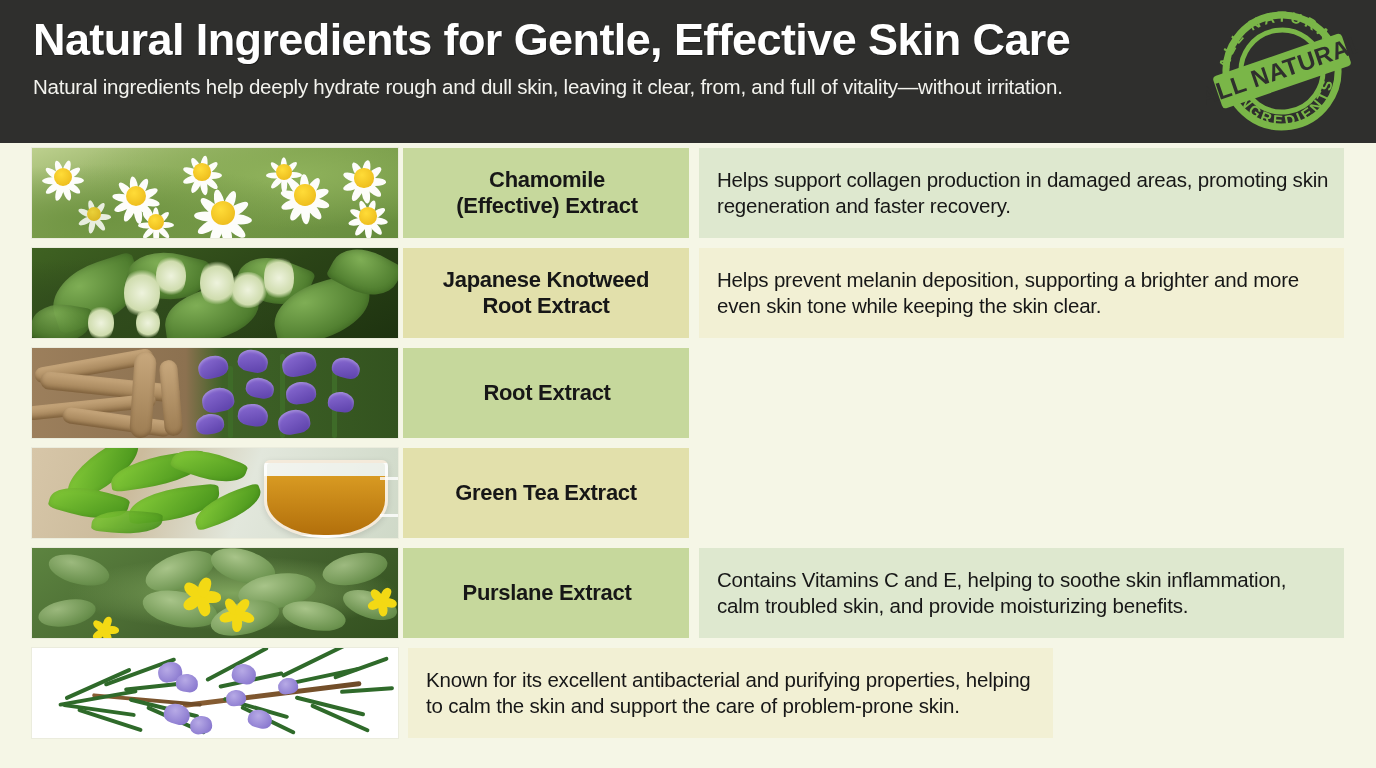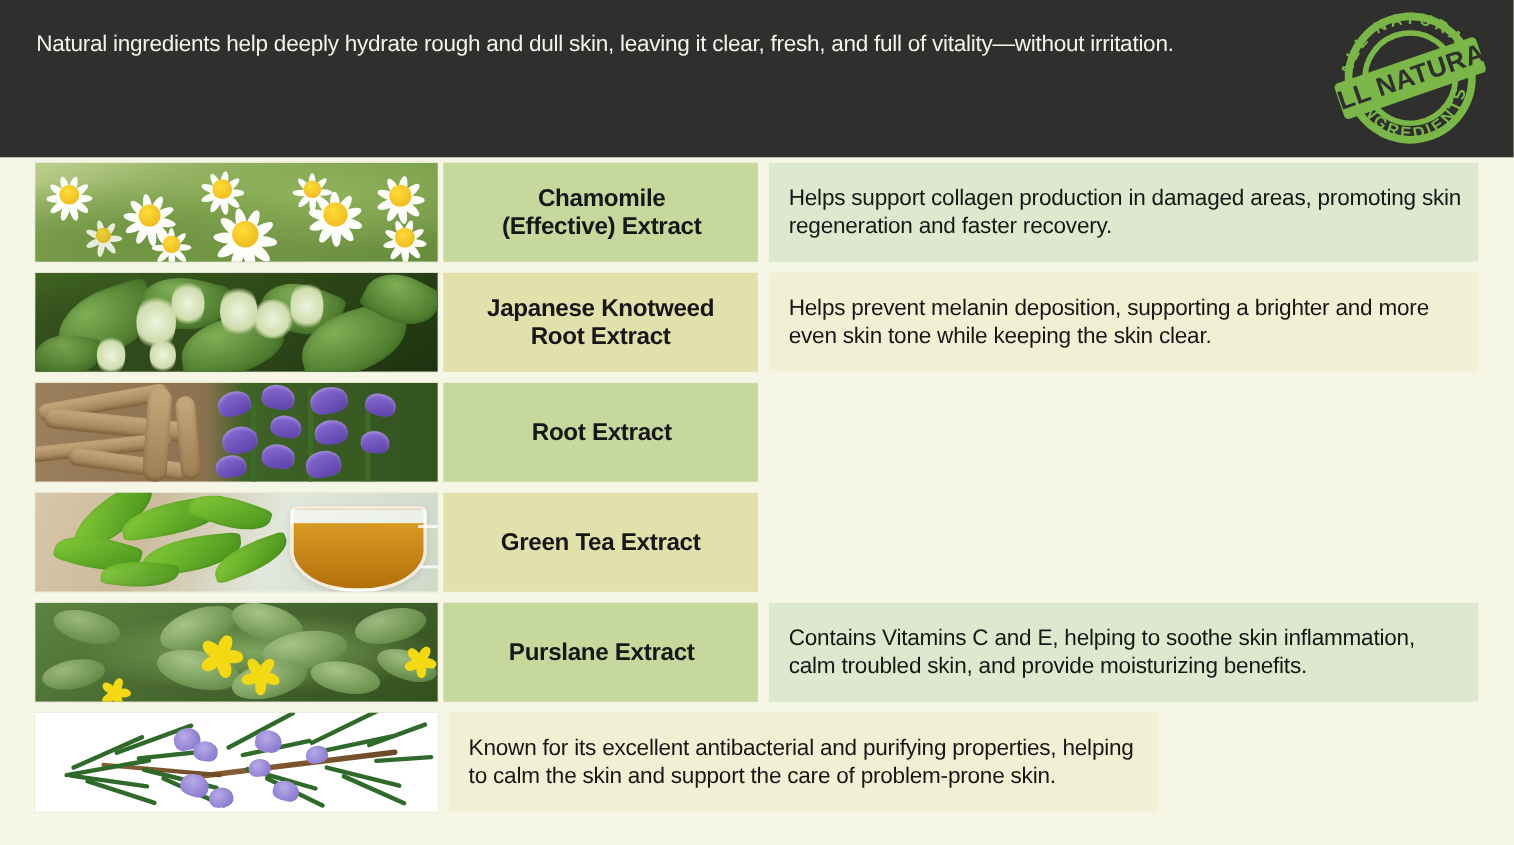--- a/index.html
+++ b/index.html
@@ -215,21 +215,22 @@
     background:radial-gradient(circle at 40% 35%,#b7aae6,#7e6cc9);
     border-radius:55% 55% 42% 42%;
   }
 </style>
 </head>
 <body>
 
 <div class="page">
 
   <div class="header">
-    <div class="subtitle">Natural ingredients help deeply hydrate rough and dull skin, leaving it clear, fresh, and full of vitality—without irritation.</div>
+    <h1 class="title">Natural Ingredients for Gentle, Effective Skin Care</h1>
+    <div class="subtitle">Natural ingredients help deeply hydrate rough and dull skin, leaving it clear, from, and full of vitality—without irritation.</div>
 
     <div class="stamp">
       <svg viewBox="0 0 152 130" xmlns="http://www.w3.org/2000/svg">
         <defs>
           <path id="arcTop" d="M 22 70 A 54 54 0 0 1 130 70"></path>
           <path id="arcBot" d="M 26 70 A 50 50 0 0 0 126 70"></path>
         </defs>
         <g transform="rotate(-9 76 65)">
           <circle cx="76" cy="65" r="56" fill="none" stroke="#7ab648" stroke-width="7"></circle>
           <circle cx="76" cy="65" r="41" fill="none" stroke="#7ab648" stroke-width="5"></circle>

